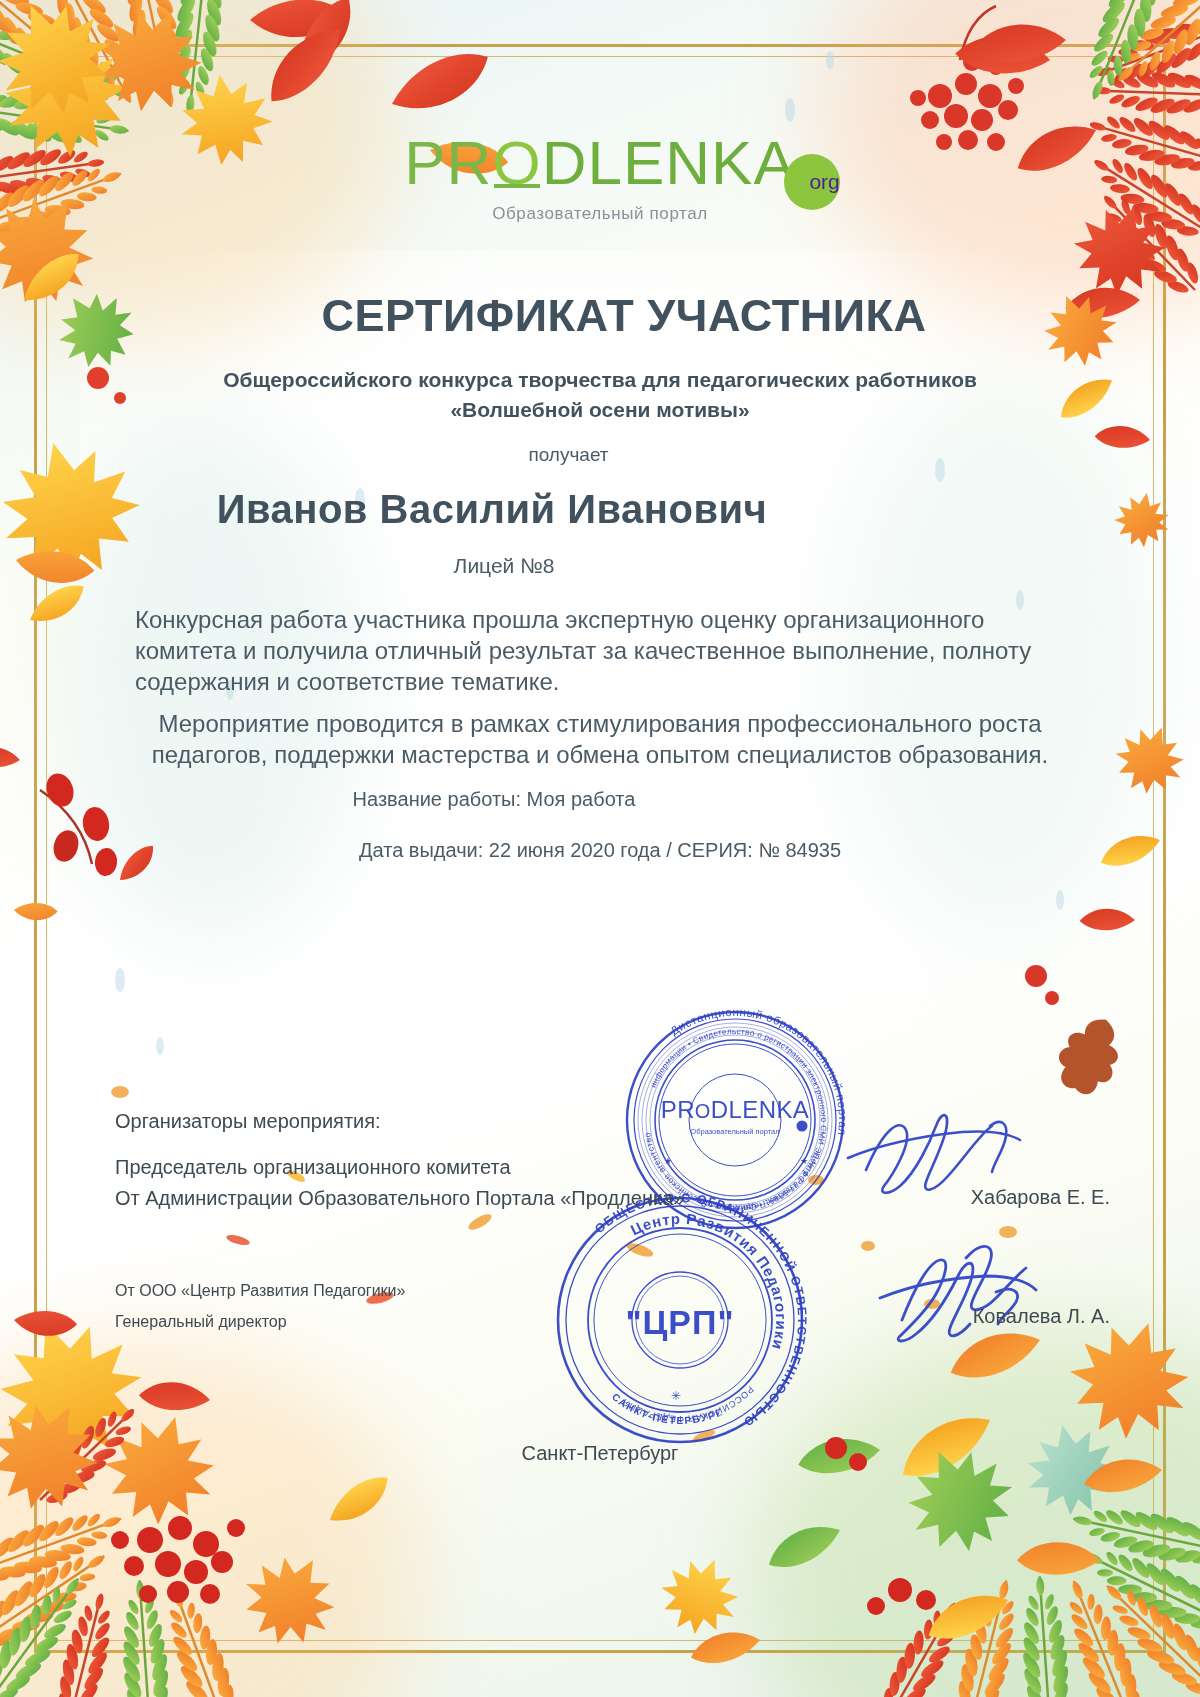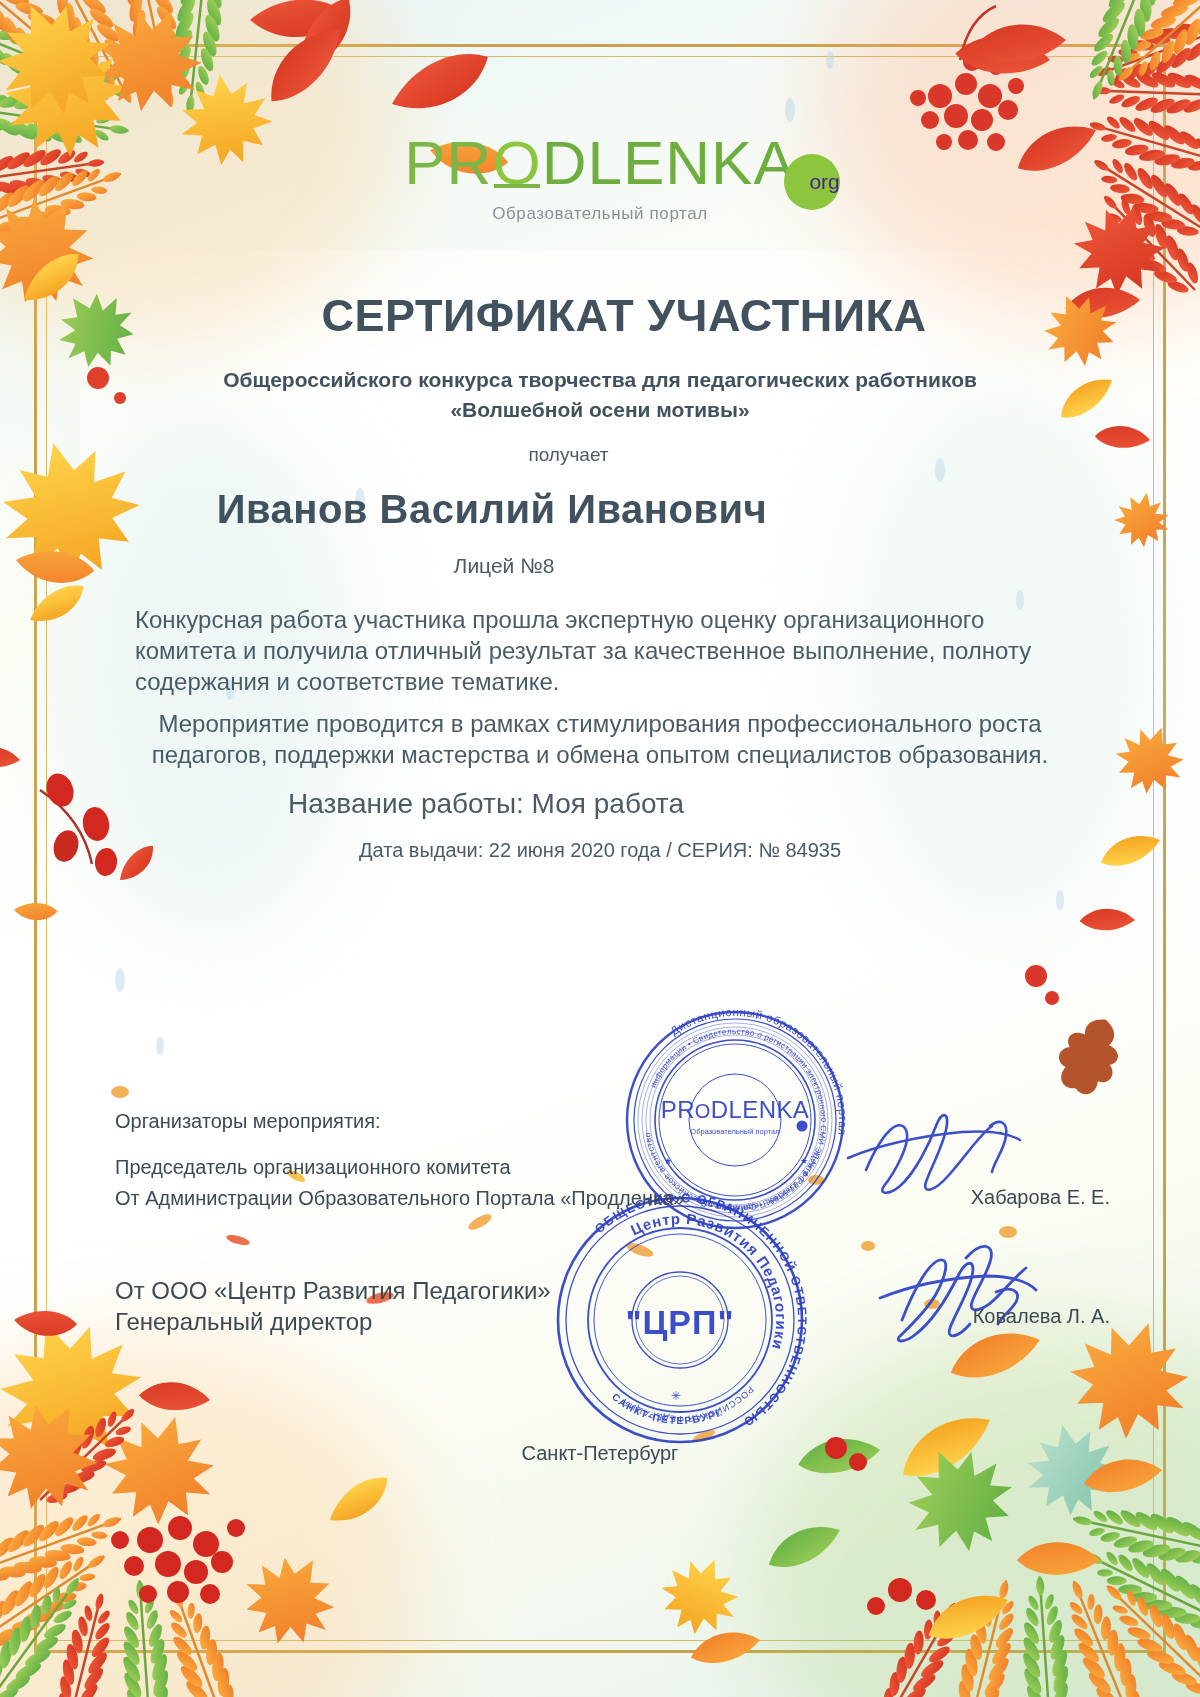--- a/index.html
+++ b/index.html
@@ -156,23 +156,23 @@
   .body-p2 {
     position: absolute;
     top: 708px; left: 125px; width: 950px;
     text-align: center;
     font-size: 24px;
     line-height: 31px;
     color: #4b5b66;
   }
   .work-title {
     position: absolute;
-    top: 788px; left: 8px; width: 956px;
-    text-align: center;
-    font-size: 28px;
+    top: 788px; left: 16px; width: 956px;
+    text-align: center;
+    font-size: 20px;
     color: #4b5b66;
   }
   .issue-line {
     position: absolute;
     top: 839px; left: 0; width: 1200px;
     text-align: center;
     font-size: 20px;
     color: #4b5b66;
   }
   
@@ -185,21 +185,21 @@
   .sig-block-1 {
     position: absolute;
     top: 1152px; left: 115px;
     font-size: 20px;
     line-height: 31px;
     color: #3e4a52;
   }
   .sig-block-2 {
     position: absolute;
     top: 1275px; left: 115px;
-    font-size: 24px;
+    font-size: 16px;
     line-height: 31px;
     color: #3e4a52;
   }
   .sig-name-1 {
     position: absolute;
     top: 1186px; right: 90px;
     font-size: 20px;
     color: #3e4a52;
   }
   .sig-name-2 {

